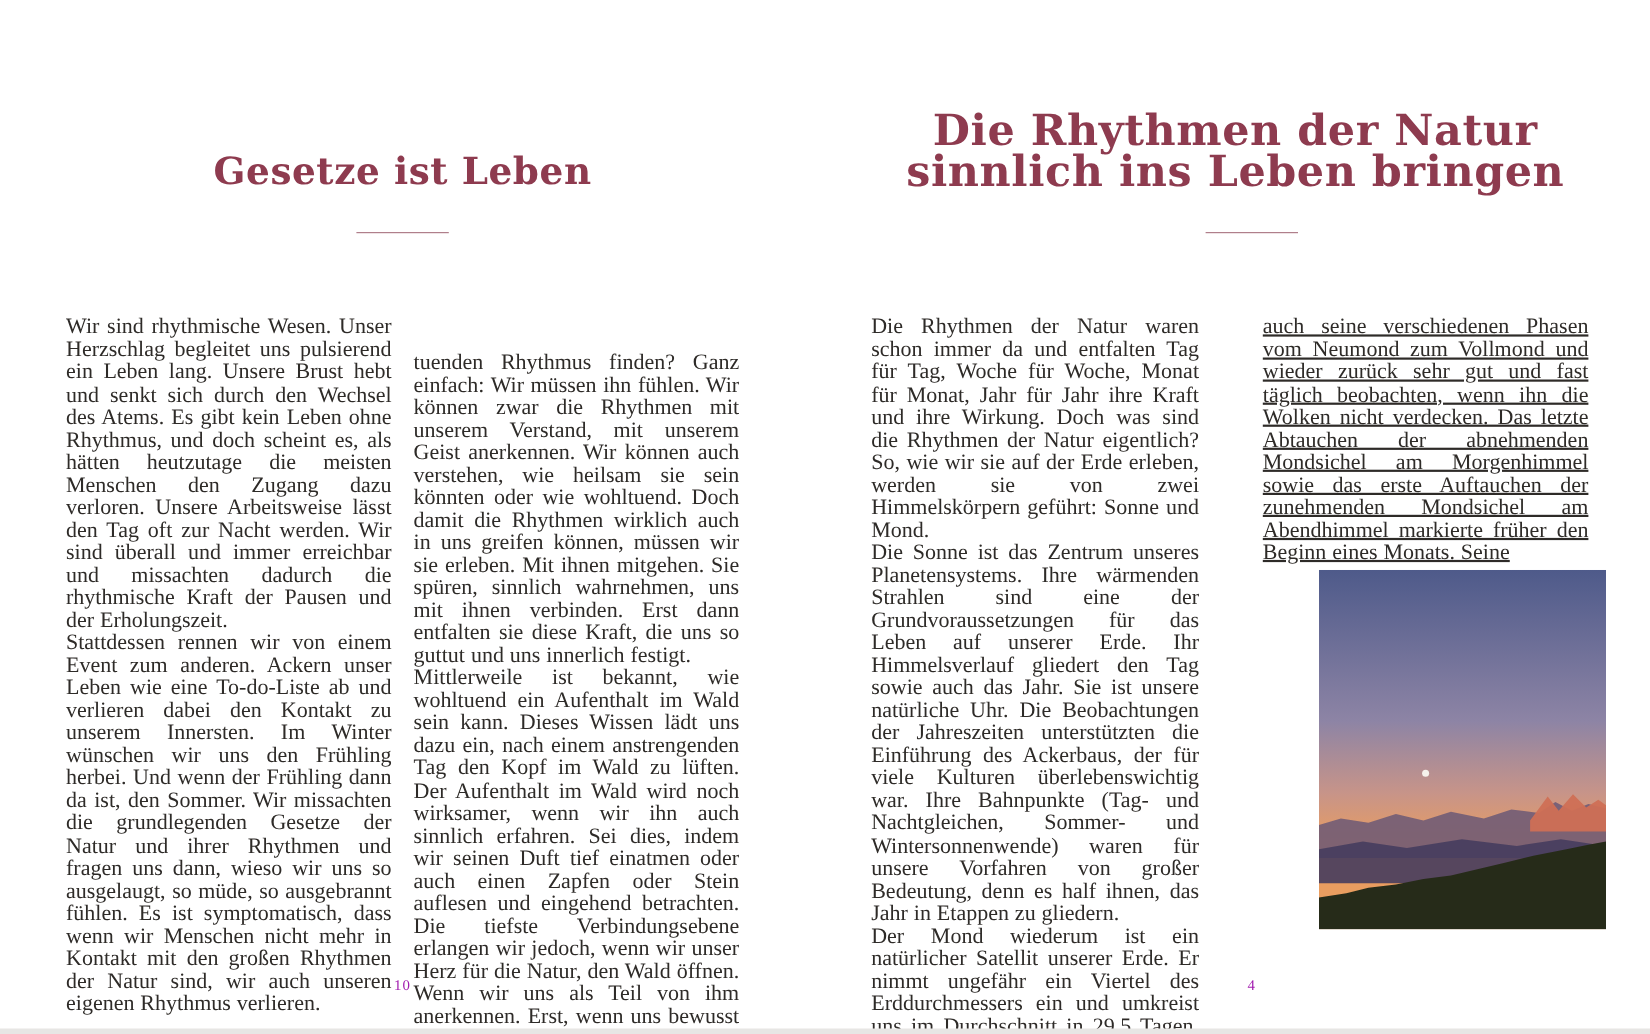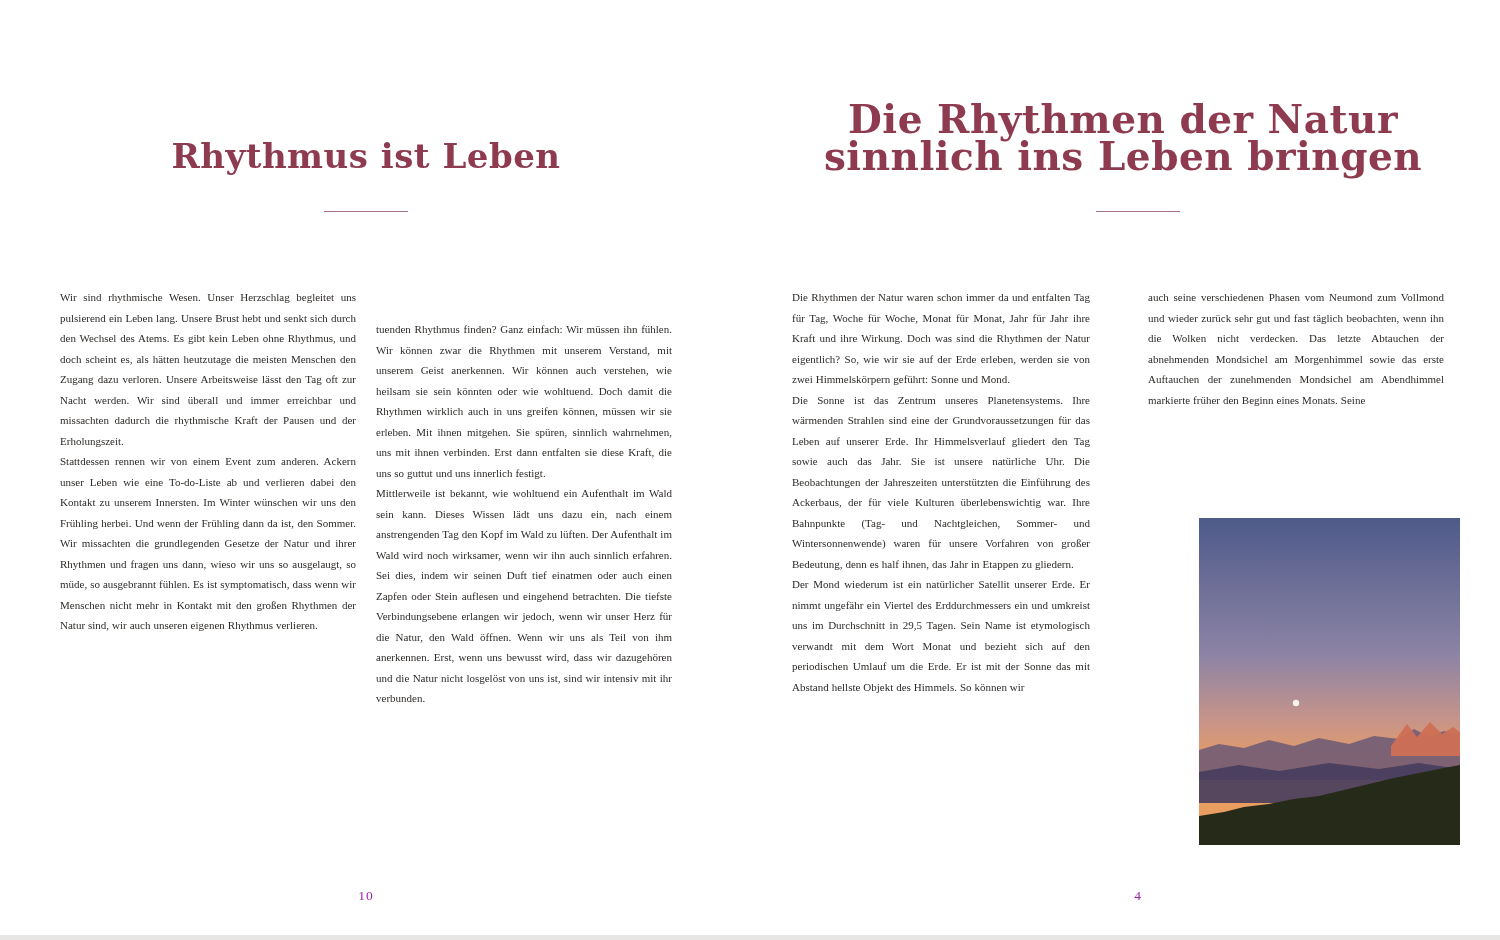--- a/index.html
+++ b/index.html
@@ -20,51 +20,51 @@
   .left-title { left:60px; top:136px; width:612px; font-size:34px; line-height:40px; letter-spacing:0.5px; }
   .right-title { left:800px; top:101px; width:646px; font-size:39px; line-height:37px; letter-spacing:0.5px; }
   .title-rule {
     position:absolute; top:211px; width:84px; height:0;
     border-top:1.5px solid #a8727f;
   }
   .rule-left { left:324px; }
   .rule-right { left:1096px; }
   .col {
     position:absolute; top:287px;
-    font-size:11px; line-height:20.5px;
+    font-size:20px; line-height:20.5px;
     text-align:justify;
     hyphens:auto; -webkit-hyphens:auto;
     word-spacing:0.02em;
   }
   .col p { margin:0; }
   .lp-col1 { left:60px;  width:296px; }
   .lp-col2 { left:376px; width:296px;margin-top:32px; }
   .rp-col1 { left:792px; width:298px; }
-  .rp-col2 { left:1148px; width:296px; }
+  .rp-col2 { left:1148px; width:296px;text-decoration:underline; }
   .pagenum {
     position:absolute; top:888px; text-align:center;
     font-size:13.5px; letter-spacing:1px; color:#a21caf;
   }
   .pn-left  { left:60px;  width:612px; }
   .pn-right { left:830px; width:616px; }
   .photo {
     position:absolute; left:1199px; top:518px; width:261px; height:327px;
     overflow:hidden;
   }
   .photo svg { display:block; width:100%; height:100%; }
   .bottom-edge {
     position:absolute; left:0; bottom:0; width:1500px; height:5px;
     background:#e7e6e4;
   }
 </style>
 </head>
 <body>
 
 <section>
-  <h1 class="page-title left-title">Rhythmus ist Leben</h1>
+  <h1 class="page-title left-title">Gesetze ist Leben</h1>
   <div class="title-rule rule-left"></div>
 
   <div class="col lp-col1">
     <p>Wir sind rhythmische Wesen. Unser Herzschlag begleitet uns pulsierend ein Leben lang. Unsere Brust hebt und senkt sich durch den Wechsel des Atems. Es gibt kein Leben ohne Rhythmus, und doch scheint es, als hätten heutzutage die meisten Menschen den Zugang dazu verloren. Unsere Arbeitsweise lässt den Tag oft zur Nacht werden. Wir sind überall und immer erreichbar und missachten dadurch die rhythmische Kraft der Pausen und der Erholungszeit.</p>
     <p>Stattdessen rennen wir von einem Event zum anderen. Ackern unser Leben wie eine To-do-Liste ab und verlieren dabei den Kontakt zu unserem Innersten. Im Winter wünschen wir uns den Frühling herbei. Und wenn der Frühling dann da ist, den Sommer. Wir missachten die grundlegenden Gesetze der Natur und ihrer Rhythmen und fragen uns dann, wieso wir uns so ausgelaugt, so müde, so ausgebrannt fühlen. Es ist symptomatisch, dass wenn wir Menschen nicht mehr in Kontakt mit den großen Rhythmen der Natur sind, wir auch unseren eigenen Rhythmus verlieren.</p>
   </div>
   <div class="col lp-col2">
     <p>tuenden Rhythmus finden? Ganz einfach: Wir müssen ihn fühlen. Wir können zwar die Rhythmen mit unserem Verstand, mit unserem Geist anerkennen. Wir können auch verstehen, wie heilsam sie sein könnten oder wie wohltuend. Doch damit die Rhythmen wirklich auch in uns greifen können, müssen wir sie erleben. Mit ihnen mitgehen. Sie spüren, sinnlich wahrnehmen, uns mit ihnen verbinden. Erst dann entfalten sie diese Kraft, die uns so guttut und uns innerlich festigt.</p>
     <p>Mittlerweile ist bekannt, wie wohltuend ein Aufenthalt im Wald sein kann. Dieses Wissen lädt uns dazu ein, nach einem anstrengenden Tag den Kopf im Wald zu lüften. Der Aufenthalt im Wald wird noch wirksamer, wenn wir ihn auch sinnlich erfahren. Sei dies, indem wir seinen Duft tief einatmen oder auch einen Zapfen oder Stein auflesen und eingehend betrachten. Die tiefste Verbindungsebene erlangen wir jedoch, wenn wir unser Herz für die Natur, den Wald öffnen. Wenn wir uns als Teil von ihm anerkennen. Erst, wenn uns bewusst wird, dass wir dazugehören und die Natur nicht losgelöst von uns ist, sind wir intensiv mit ihr verbunden.</p>
   </div>

